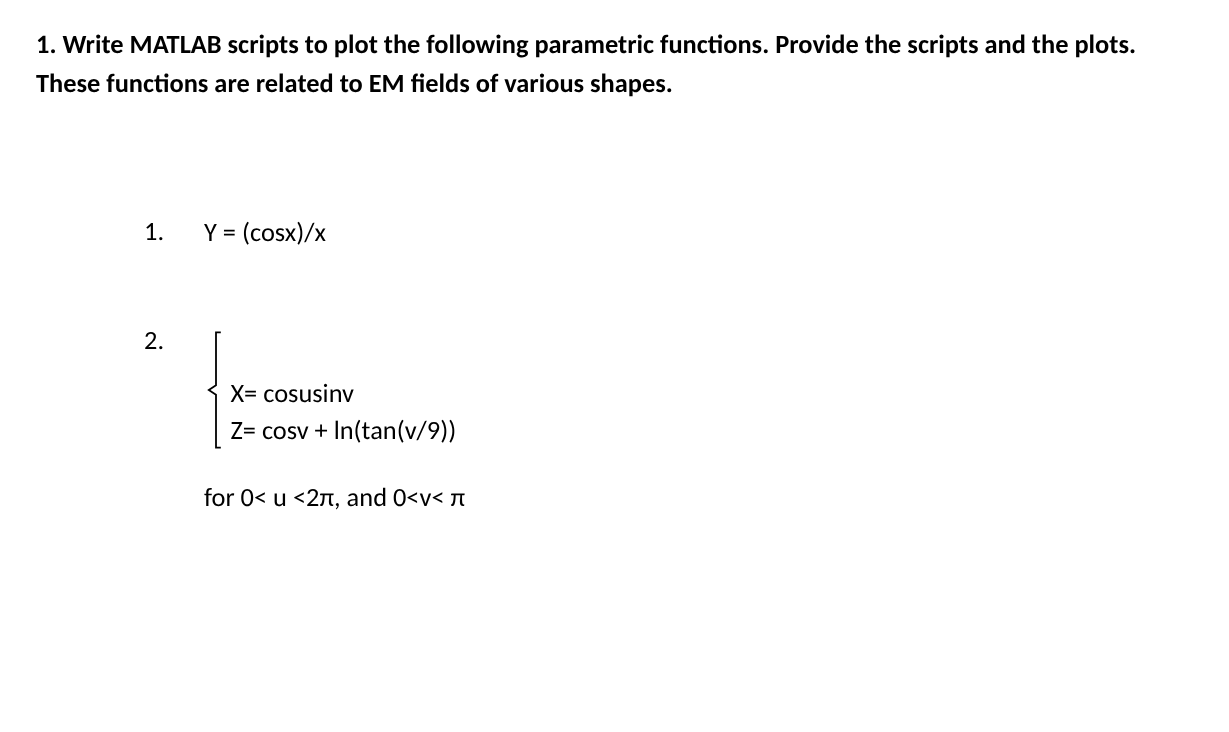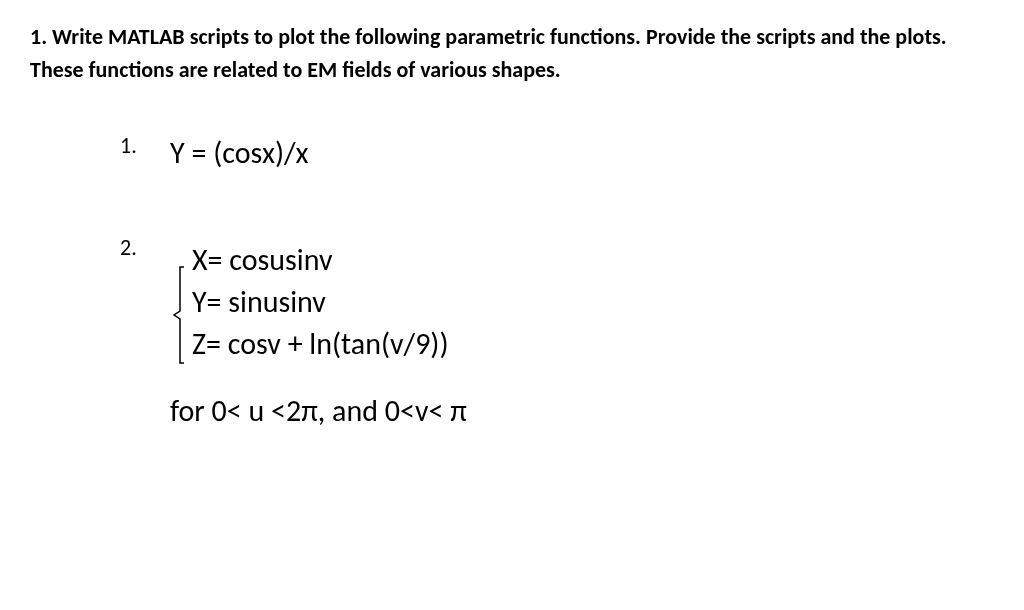--- a/index.html
+++ b/index.html
@@ -12,36 +12,36 @@
       height: 610px;
       background: #ffffff;
       font-family: Calibri, Arial, sans-serif;
       color: #000000;
       padding: 20px 30px;
     }
     .header {
       font-size: 22px;
       font-weight: bold;
       line-height: 1.5;
-      margin-bottom: 46px;
+      margin-bottom: 93px;
     }
     .problem-list {
       padding-left: 90px;
     }
     .problem-item {
       display: flex;
       margin-bottom: 60px;
     }
     .problem-number {
       font-size: 22px;
       width: 50px;
       flex-shrink: 0;
     }
     .problem-content {
-      font-size: 30px;
+      font-size: 22px;
       line-height: 1.4;
     }
     .equation-line {
       display: block;
     }
     .bracket-group {
       display: flex;
       align-items: flex-end;
       margin-top: 5px;
     }
@@ -75,21 +75,20 @@
 
   <div class="problem-item">
     <div class="problem-number">2.</div>
     <div class="problem-content">
       <div class="bracket-group">
         <svg class="bracket-svg" width="20" height="100" viewBox="0 0 20 100">
           <path d="M 14 2 L 10 2 L 10 46 L 4 50 L 10 54 L 10 98 L 14 98" fill="none" stroke="#000000" stroke-width="1.5"></path>
         </svg>
         <div class="bracket-equations">
           <span class="equation-line">X= cosusinv</span>
-          <span class="equation-line">Y= sinusinv</span>
           <span class="equation-line">Z= cosv + ln(tan(v/9))</span>
         </div>
       </div>
       <div class="domain-line">for  0&lt; u &lt;2π, and 0&lt;v&lt; π</div>
     </div>
   </div>
 
 </div>
 
 </body></html>

